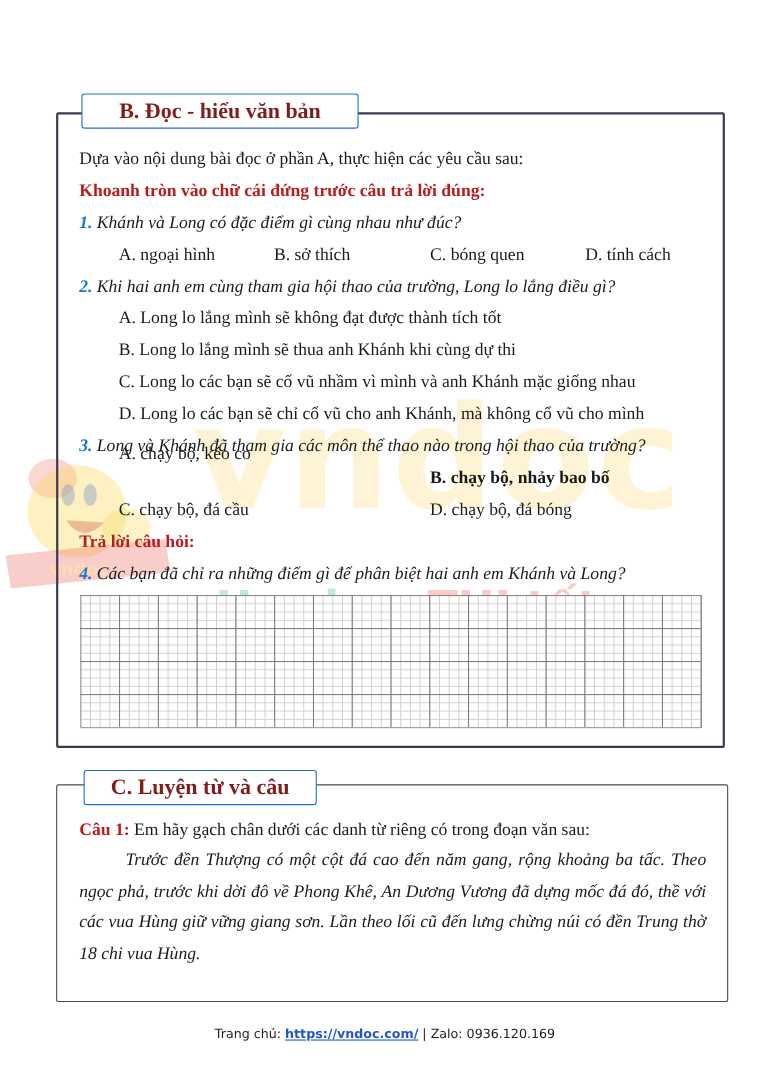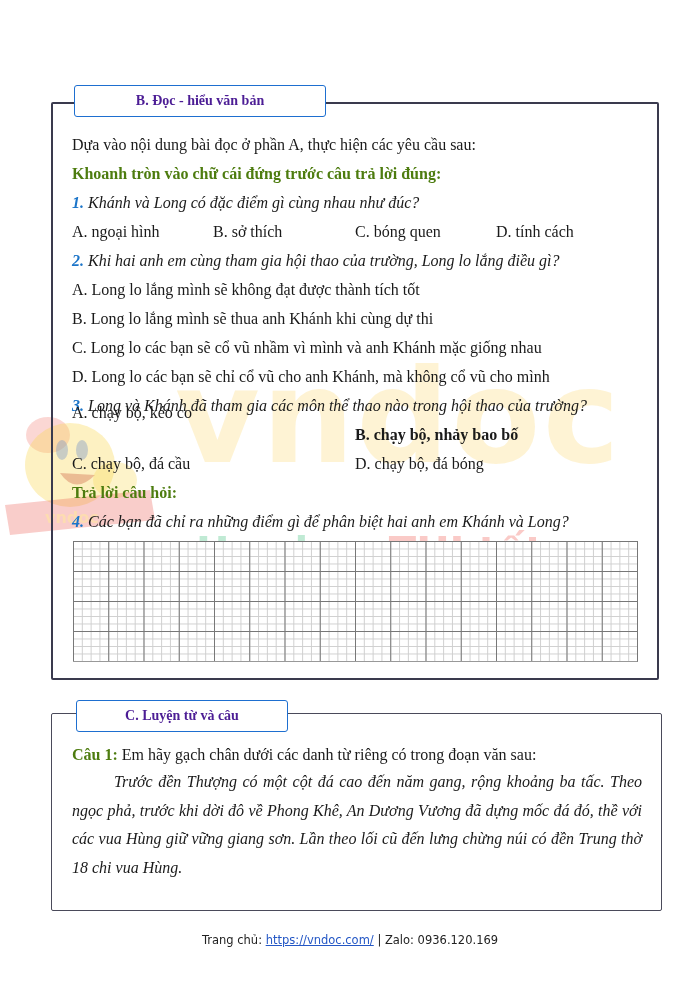--- a/index.html
+++ b/index.html
@@ -7,31 +7,31 @@
     width: 700px; height: 990px; background: #ffffff; position: relative; overflow: hidden;
     font-family: "Liberation Serif", "DejaVu Serif", serif; color: #1a1a1a;
   }
   .box {
     position: absolute; border: 2px solid #3a3a4e; border-radius: 2px; background: transparent;
   }
   .box-b { left: 51px; top: 102px; width: 604px; height: 574px; }
   .box-c { left: 51px; top: 713px; width: 609px; height: 196px; border-width: 1.5px; border-color: #4a4a5a; }
   .tab {
     position: absolute; background: #fff; border: 1.8px solid #1e6fd0; border-radius: 3px;
-    font-weight: bold; color: #4c1d95; text-align: center; font-size: 14px;
+    font-weight: bold; color: #7f1d1d; text-align: center; font-size: 20px;
     box-shadow: 0 0 0 0 transparent;
   }
   .tab-b { left: 74px; top: 85px; width: 250px; height: 30px; line-height: 30px; }
   .tab-c { left: 76px; top: 700px; width: 210px; height: 30px; line-height: 30px; }
   .line { position: absolute; left: 72px; font-size: 16px; line-height: 20px; white-space: nowrap; }
-  .blue { color: #4d7c0f; }
+  .blue { color: #b91c1c; }
   .bold { font-weight: bold; }
   .ital { font-style: italic; }
   .qnum { color: #1c75c9; font-weight: bold; font-style: italic; }
-  .opt { position: absolute; font-size: 16px; line-height: 20px; white-space: nowrap; }
+  .opt { position: absolute; font-size: 16px; line-height: 20px; white-space: nowrap; margin-left: 36px; }
 
   .grid {
     position: absolute; left: 73px; top: 541px; width: 564px; height: 120px;
     background-color: #fff;
     background-image:
       linear-gradient(to right, #777 1.2px, transparent 1.2px),
       linear-gradient(to bottom, #777 1.2px, transparent 1.2px),
       linear-gradient(to right, #cfcfcf 1px, transparent 1px),
       linear-gradient(to bottom, #cfcfcf 1px, transparent 1px);
     background-size: 35.25px 30px, 35.25px 30px, 8.8125px 7.5px, 8.8125px 7.5px;
@@ -41,21 +41,21 @@
   .para {
     position: absolute; left: 72px; top: 768px; width: 570px; font-size: 16px; line-height: 28.5px;
     font-style: italic; text-align: justify;
   }
   .para .indent { display: inline-block; width: 42px; }
 
   .footer {
     position: absolute; left: 0; top: 933px; width: 700px; text-align: center;
     font-family: "DejaVu Sans", "Liberation Sans", sans-serif; font-size: 11.5px; color: #222;
   }
-  .footer a { color: #2457c5; text-decoration: underline; }
+  .footer a { color: #2457c5; text-decoration: underline; font-weight: bold; }
 
   .watermark { position: absolute; pointer-events: none; }
   .wm-vndoc {
     left: 175px; top: 352px; font-family: "DejaVu Sans", sans-serif; font-weight: bold;
     font-size: 130px; color: rgba(250, 200, 60, 0.22); letter-spacing: 2px; line-height: 1;
   }
   .wm-slogan {
     left: 196px; top: 488px; font-family: "DejaVu Sans", sans-serif; font-weight: bold; font-size: 40px;
     line-height: 1;
     margin-top: 44px;

